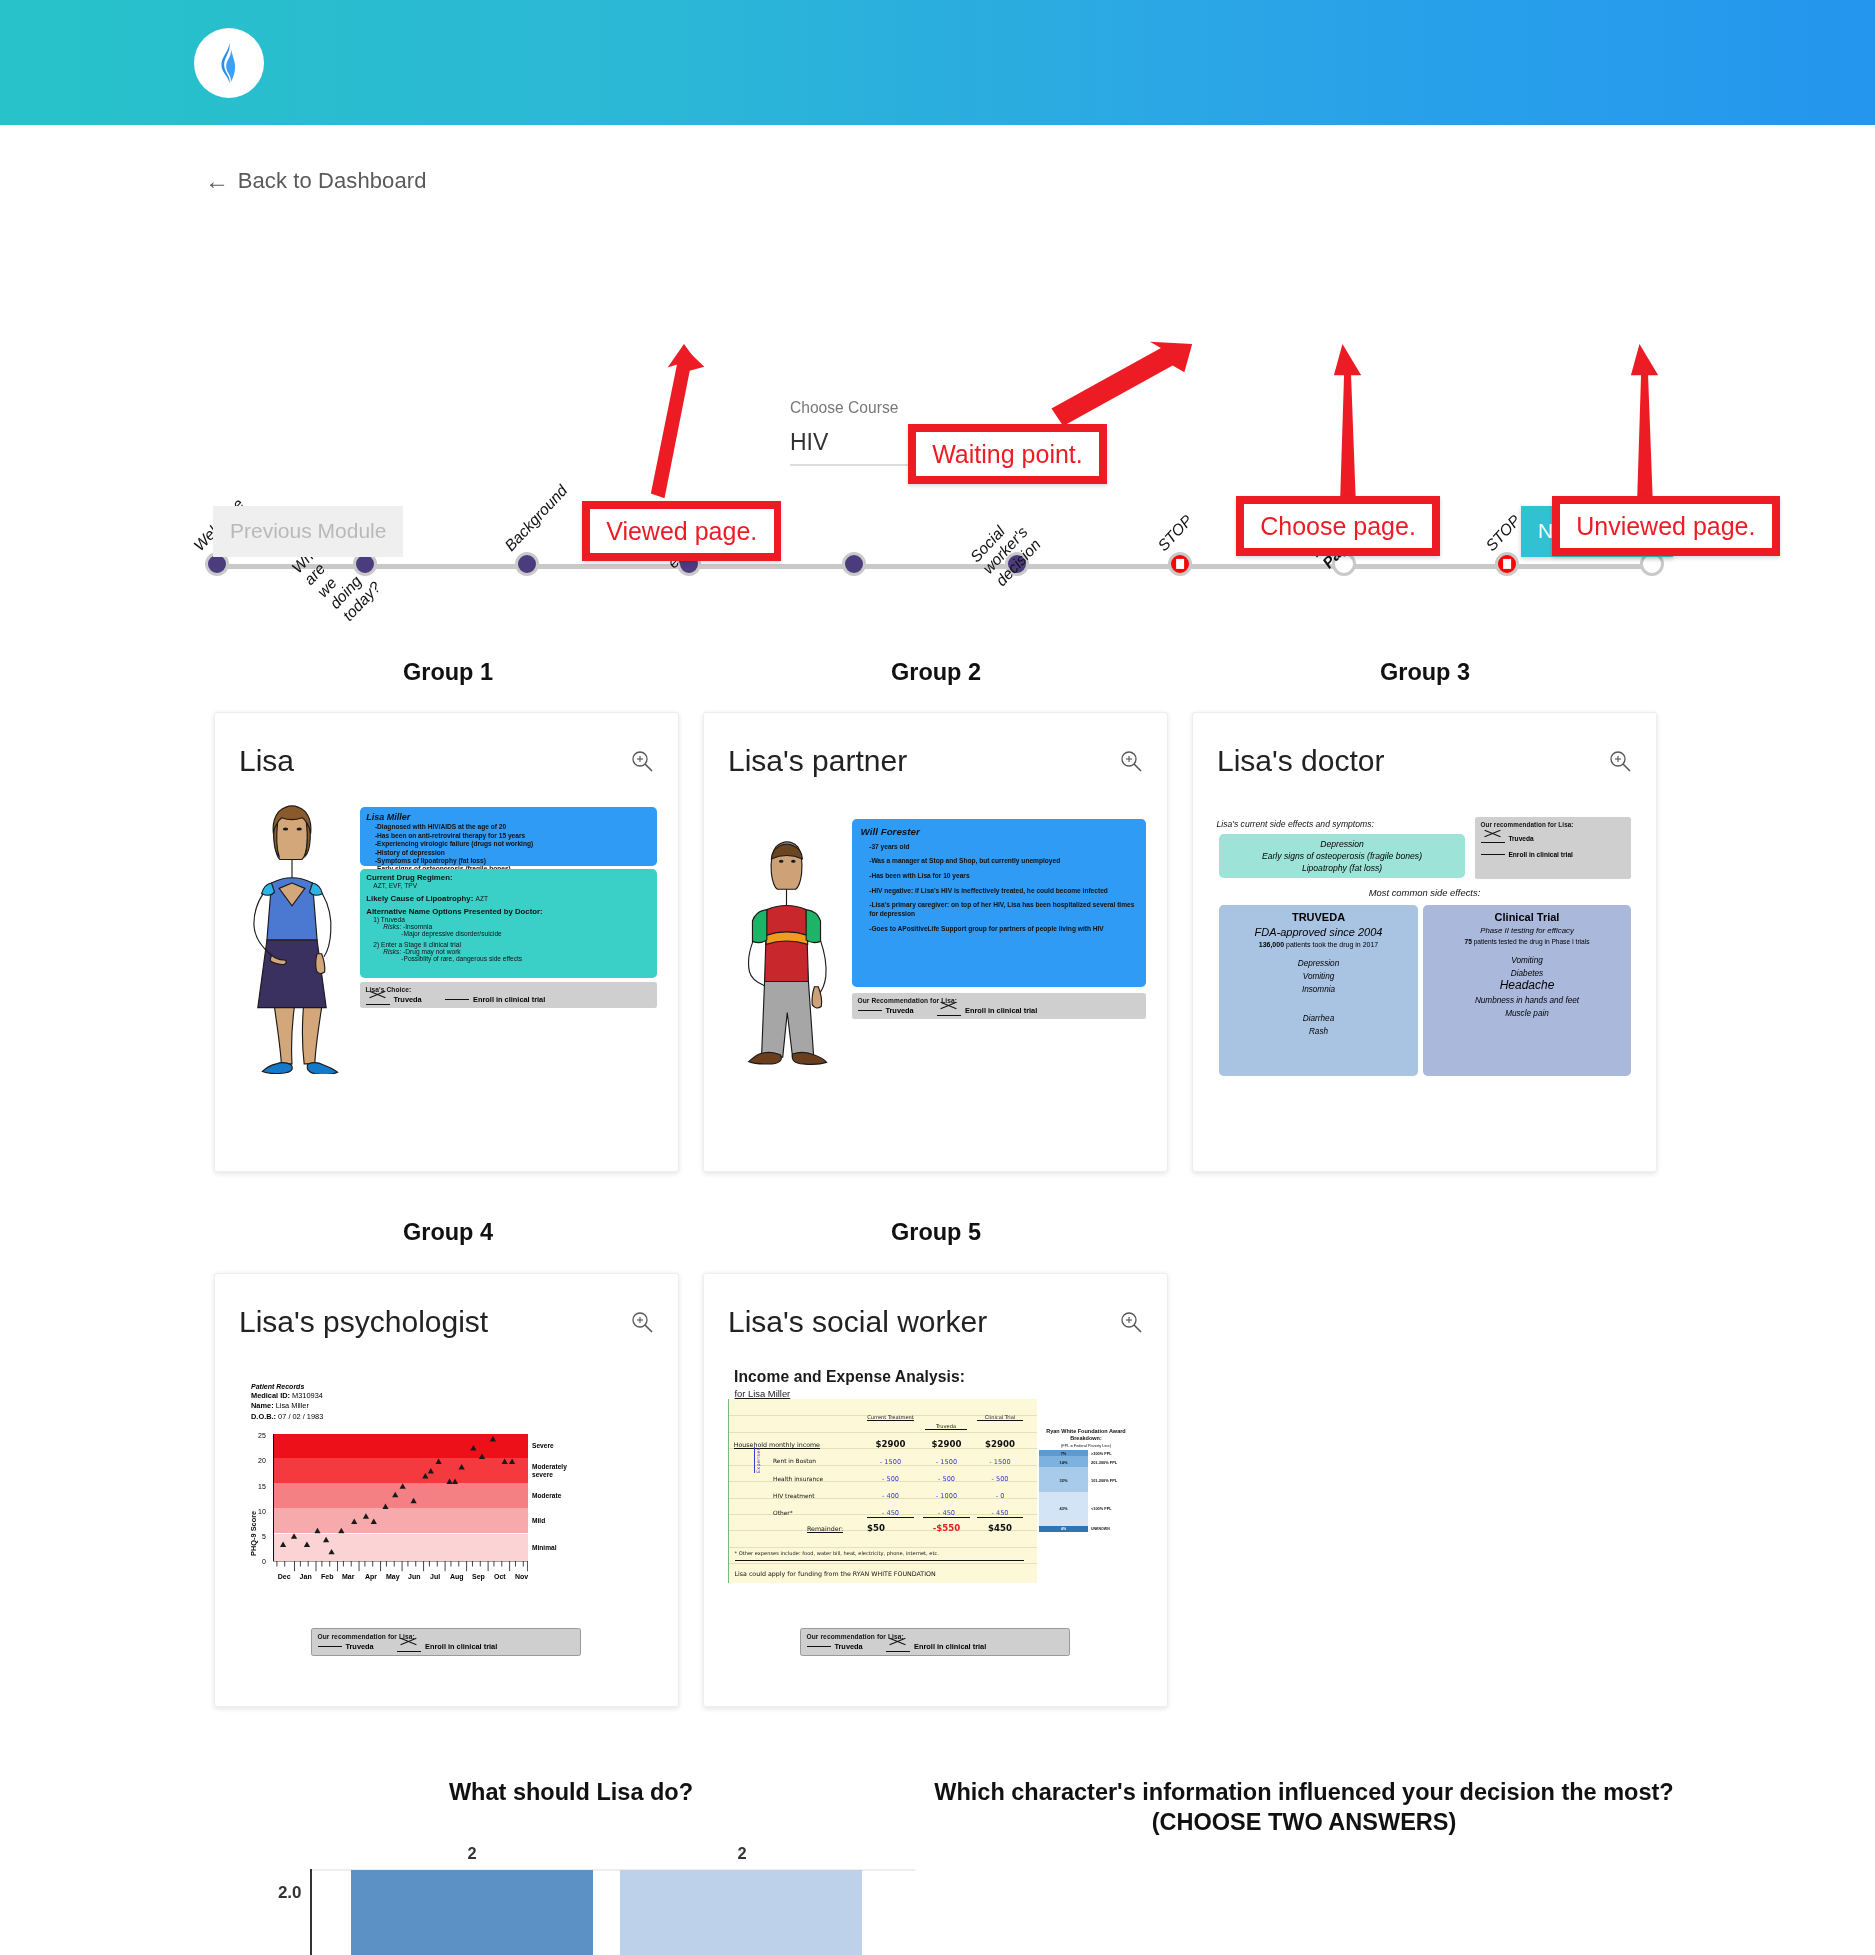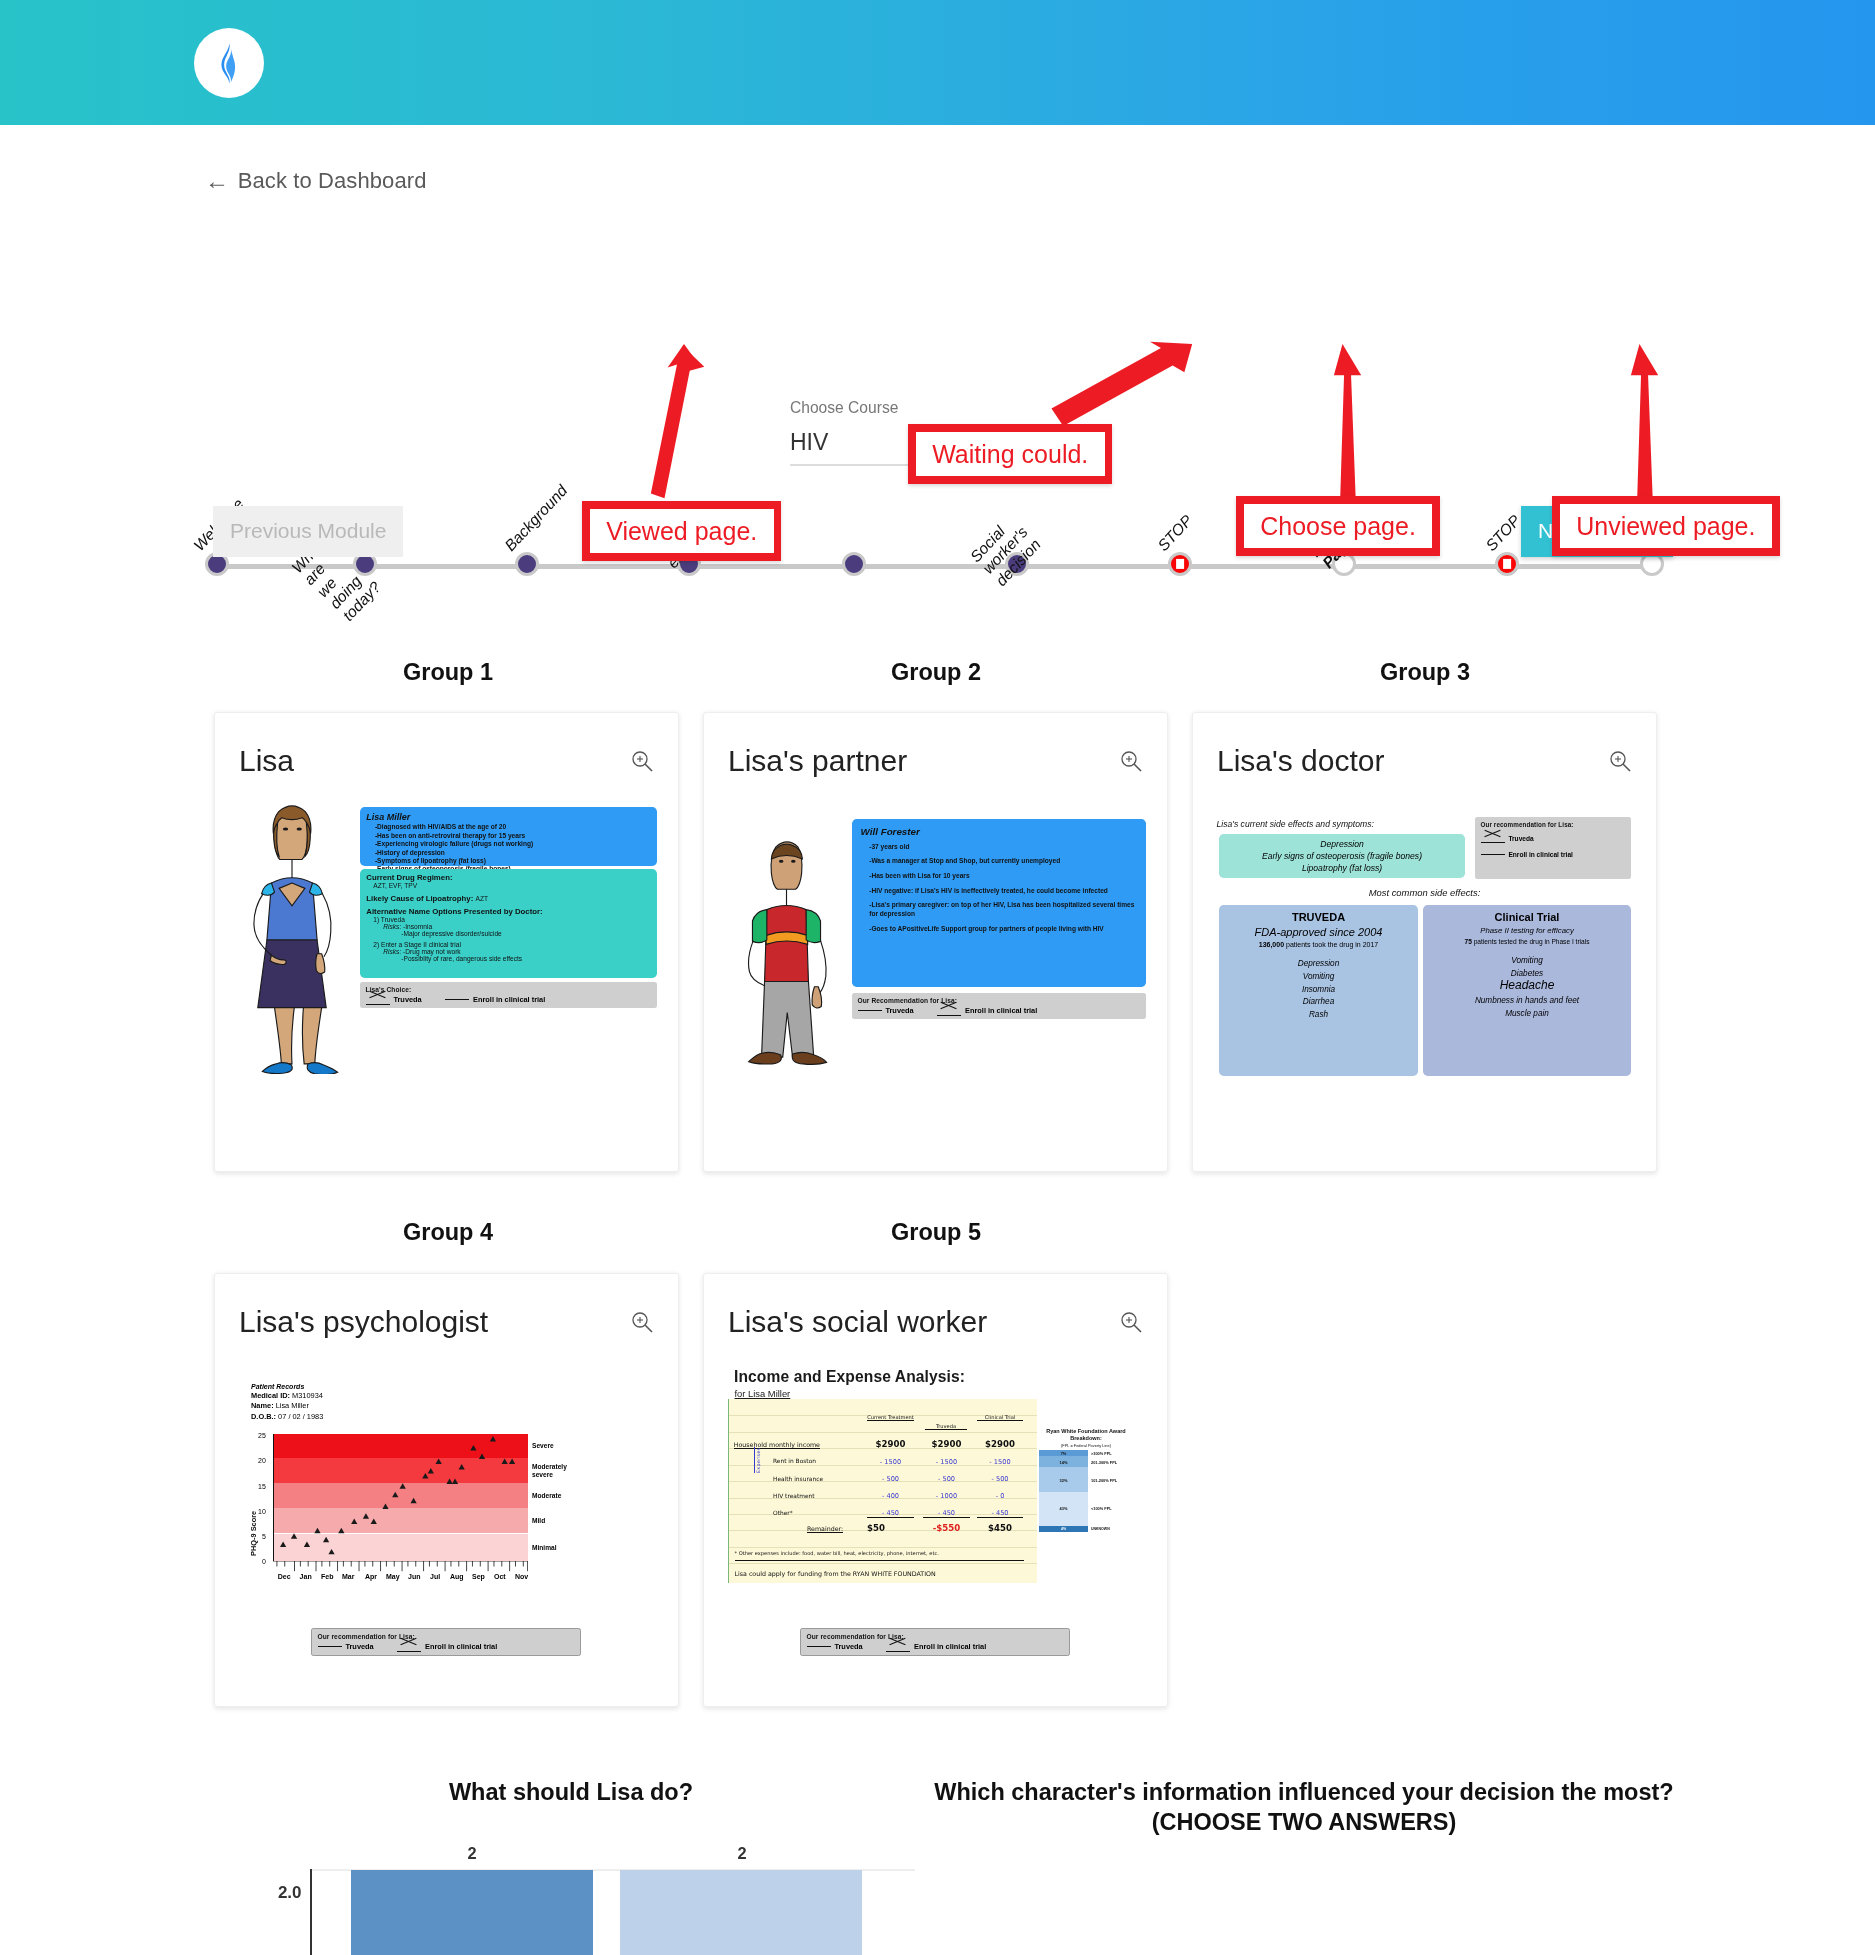--- a/index.html
+++ b/index.html
@@ -229,21 +229,21 @@
   <polygon points="52,0 100,80 74,80 86,400 46,400 56,80 30,80" fill="#ed1c24"></polygon>
 </svg>
 <svg class="ann-arrow" style="left:1619px; top:344px; width:55px; height:156px;" viewBox="0 0 140 400">
   <polygon points="52,0 100,80 74,80 86,400 46,400 56,80 30,80" fill="#ed1c24"></polygon>
 </svg>
 
 <div class="callout" style="left:582px; top:501px;">
   <div class="callout-inner">Viewed page.</div>
 </div>
 <div class="callout" style="left:908px; top:424px;">
-  <div class="callout-inner">Waiting could.</div>
+  <div class="callout-inner">Waiting point.</div>
 </div>
 <div class="callout" style="left:1236px; top:496px;">
   <div class="callout-inner">Choose page.</div>
 </div>
 <div class="callout" style="left:1552px; top:496px;">
   <div class="callout-inner">Unviewed page.</div>
 </div>
 
 <div class="group-title" style="left:448px; top:659px;">Group 1</div>
 <div class="group-title" style="left:936px; top:659px;">Group 2</div>
@@ -435,21 +435,21 @@
     <div style="font-size:11px; font-weight:700;">TRUVEDA</div>
     <div class="t-it" style="font-size:11px; margin-top:3.1px;">FDA-approved since 2004</div>
     <div style="font-size:7px; margin-top:3.1px;">
       <b>136,000</b>
       <span>patients took the drug in 2017</span>
     </div>
     <div style="height:7px"></div>
     <div class="t-it" style="font-size:8.2px; margin-top:3.9px">Depression</div>
     <div class="t-it" style="font-size:8.2px; margin-top:3.9px">Vomiting</div>
     <div class="t-it" style="font-size:8.2px; margin-top:3.9px">Insomnia</div>
-    <div class="t-it" style="font-size:8.2px; margin-top:3px">Diarrhea</div>
+    <div class="t-it" style="font-size:8.2px; margin-top:20px">Diarrhea</div>
     <div class="t-it" style="font-size:8.2px; margin-top:3.9px">Rash</div>
   </div>
 
   <div class="pnl pnl-steel2" style="position:absolute; left:230px; top:192px; width:208px; height:171px; text-align:center; padding:6.3px 3.9px;">
     <div style="font-size:11px; font-weight:700;">Clinical Trial</div>
     <div class="t-it" style="font-size:7.8px; margin-top:3.1px;">Phase II testing for efficacy</div>
     <div style="font-size:6.6px; margin-top:3.1px;">
       <b>75</b>
       <span>patients tested the drug in Phase I trials</span>
     </div>

